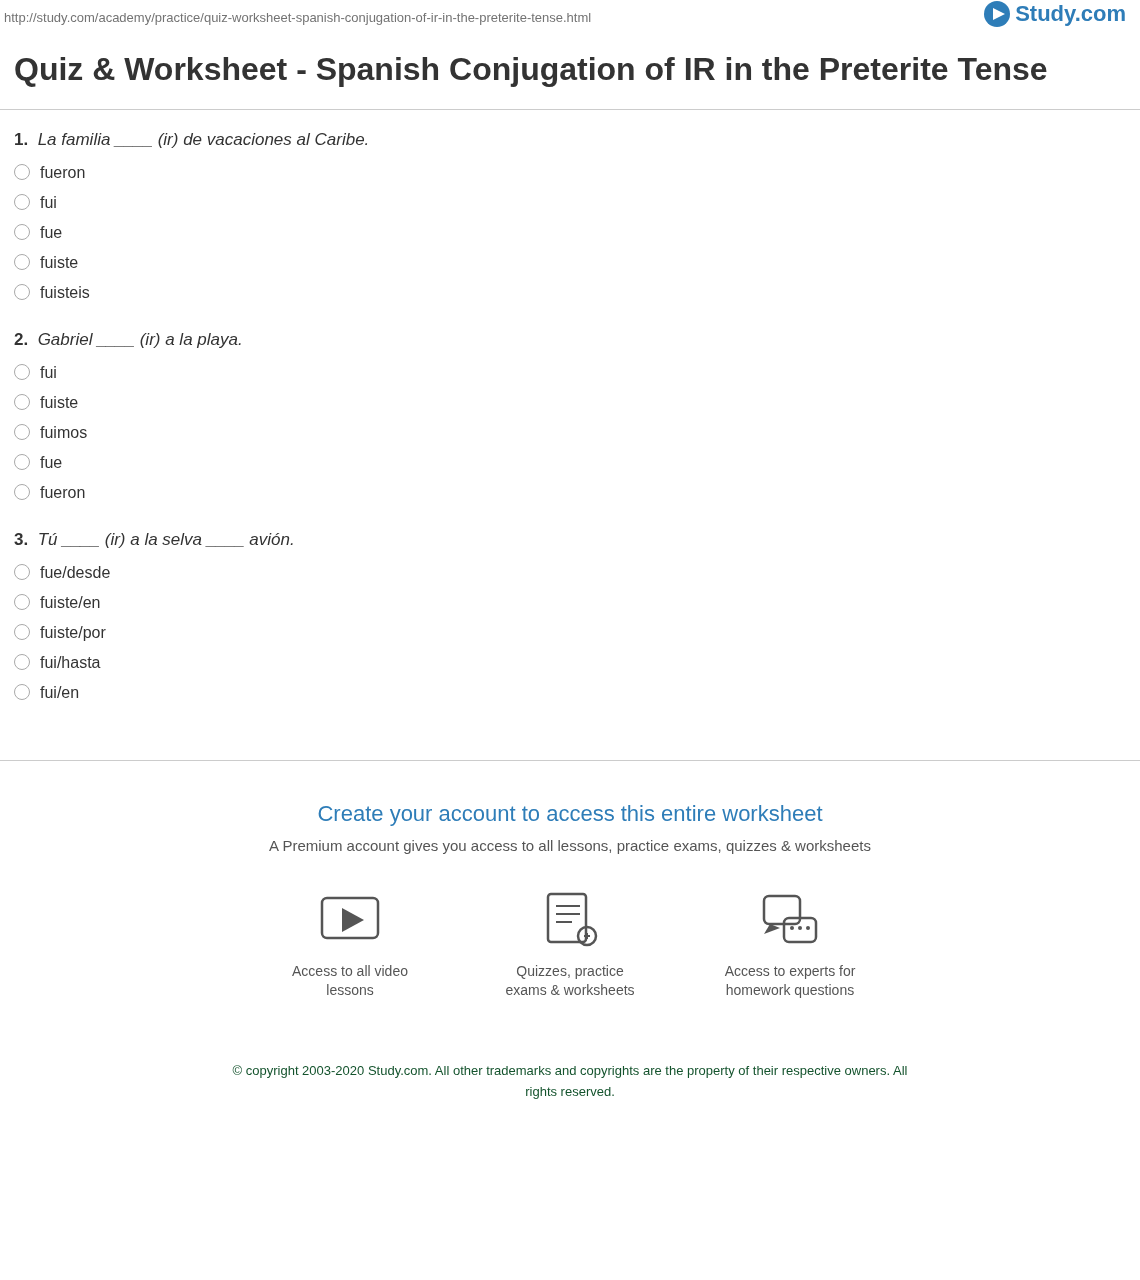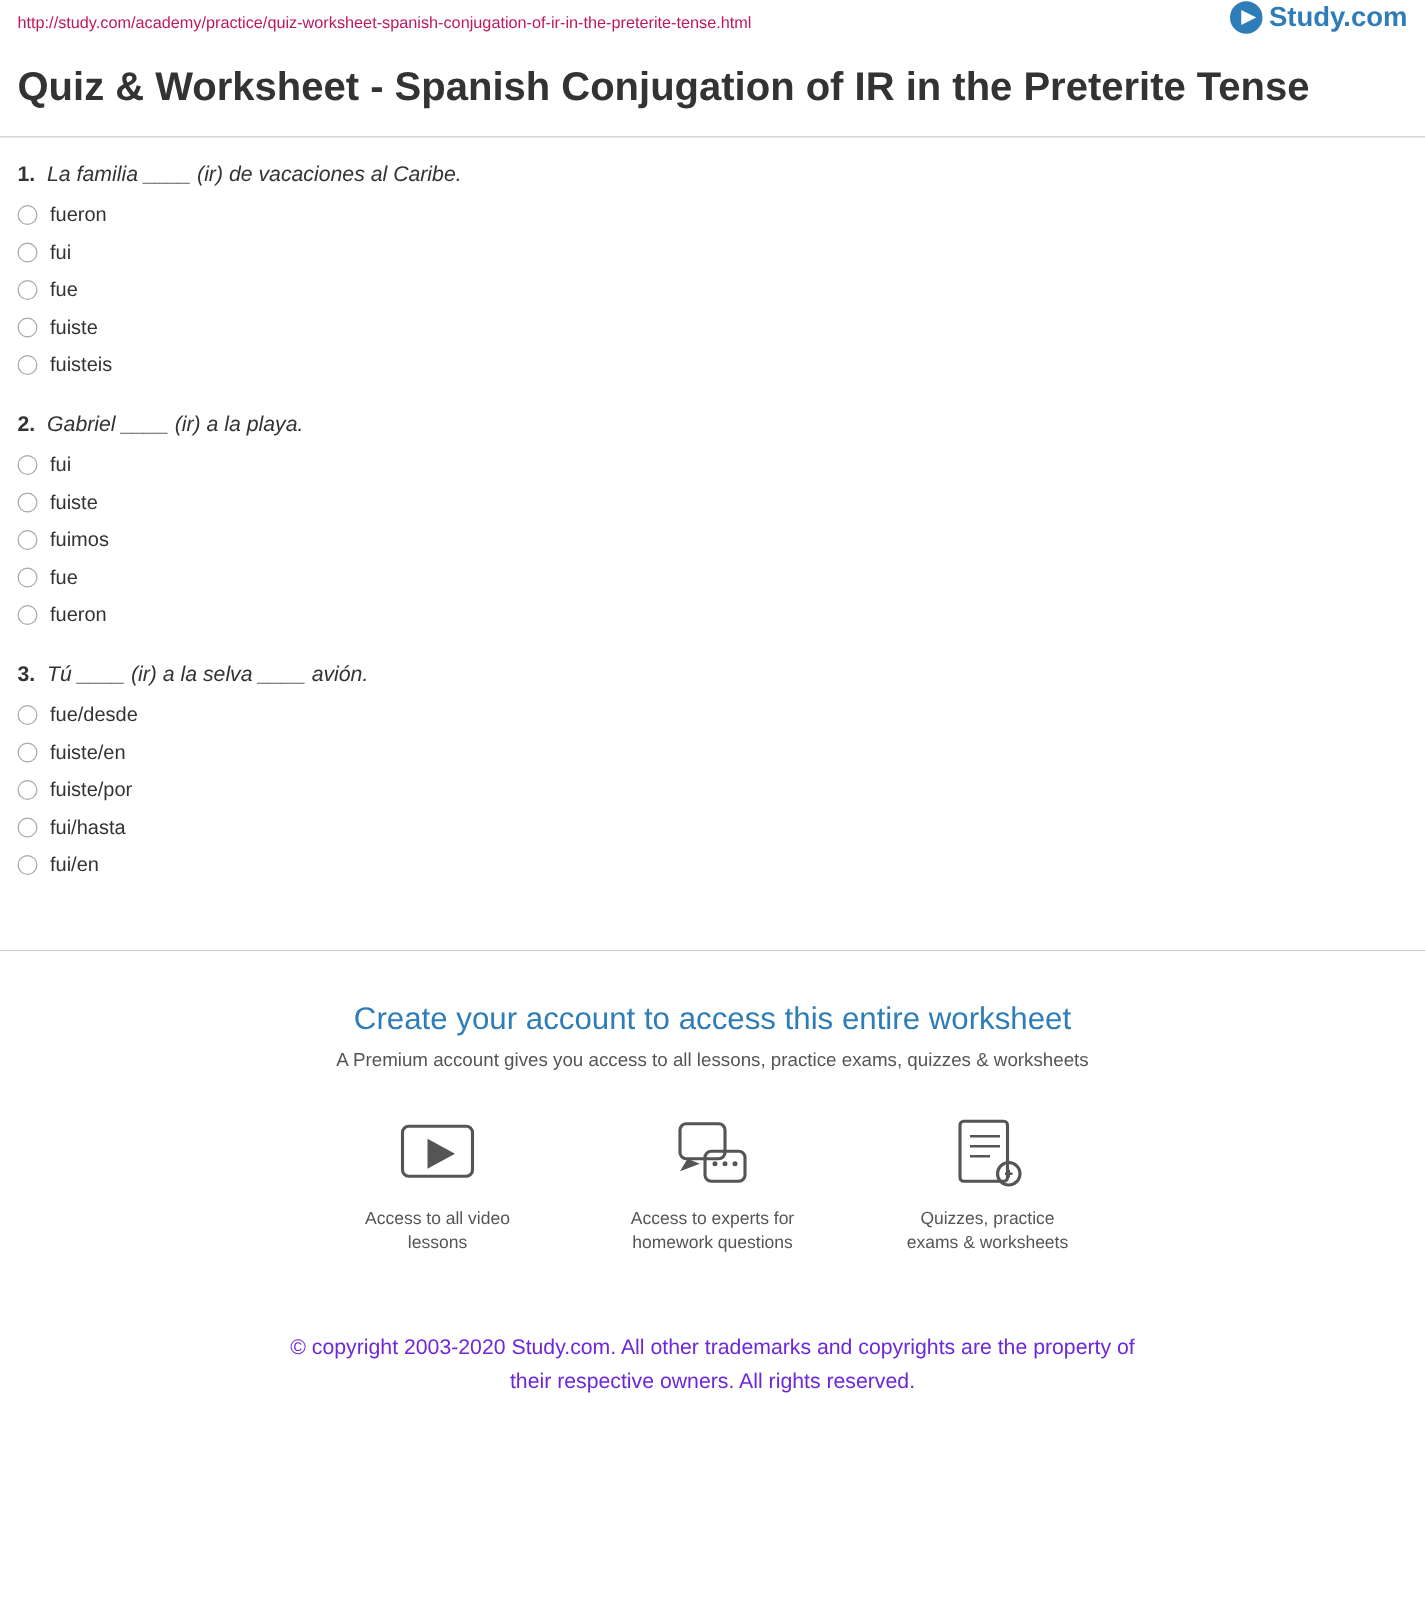--- a/index.html
+++ b/index.html
@@ -12,22 +12,22 @@
       font-family: Arial, sans-serif;
       font-size: 16px;
       color: #333;
       background: #fff;
       width: 1140px;
       min-height: 1280px;
     }
 
     .url-bar {
       font-size: 13px;
-      color: #be185d;
-      padding: 10px 14px 6px 14px;
+      color: #737373;
+      padding: 10px 14px 6px 4px;
     }
 
     .logo-area {
       position: absolute;
       top: 0;
       right: 14px;
       display: flex;
       align-items: center;
       gap: 4px;
     }
@@ -105,21 +105,21 @@
       margin: 10px 0 0 0;
     }
 
     .signup-section {
       background: #fff;
       text-align: center;
       padding: 40px 20px 30px 20px;
     }
 
     .signup-title {
-      font-size: 25px;
+      font-size: 22px;
       color: #2e7db8;
       font-weight: normal;
       margin-bottom: 10px;
     }
 
     .signup-subtitle {
       font-size: 15px;
       color: #555;
       margin-bottom: 36px;
     }
@@ -146,22 +146,22 @@
     }
 
     .feature-label {
       font-size: 14px;
       color: #555;
       text-align: center;
       line-height: 1.4;
     }
 
     .footer-text {
-      font-size: 17px;
-      color: #6d28d9;
+      font-size: 13px;
+      color: #14532d;
       text-align: center;
       line-height: 1.6;
       padding: 20px 200px;
     }
 
     .top-row {
       position: relative;
     }
   </style>
 </head>
@@ -278,45 +278,45 @@
 
   <div class="features-row">
 
     <div class="feature-item">
       <svg class="feature-icon-wrap" viewBox="0 0 60 60" xmlns="http://www.w3.org/2000/svg">
         <rect x="2" y="8" width="56" height="40" rx="5" ry="5" fill="none" stroke="#555" stroke-width="2.5"></rect>
         <polygon points="22,18 22,42 44,30" fill="#555"></polygon>
       </svg>
       <span class="feature-label">Access to all
 video lessons</span>
-    </div>
-
-    <div class="feature-item">
-      <svg class="feature-icon-wrap" viewBox="0 0 60 60" xmlns="http://www.w3.org/2000/svg">
-        <rect x="4" y="6" width="36" height="28" rx="5" ry="5" fill="none" stroke="#555" stroke-width="2.5"></rect>
-        <polygon points="10,34 4,44 20,38" fill="#555"></polygon>
-        <rect x="24" y="28" width="32" height="24" rx="5" ry="5" fill="none" stroke="#555" stroke-width="2.5"></rect>
-        <circle cx="32" cy="38" r="2" fill="#555"></circle>
-        <circle cx="40" cy="38" r="2" fill="#555"></circle>
-        <circle cx="48" cy="38" r="2" fill="#555"></circle>
-      </svg>
-      <span class="feature-label">Access to experts for
-homework questions</span>
     </div>
 
     <div class="feature-item">
       <svg class="feature-icon-wrap" viewBox="0 0 60 60" xmlns="http://www.w3.org/2000/svg">
         <rect x="8" y="4" width="38" height="48" rx="3" ry="3" fill="none" stroke="#555" stroke-width="2.5"></rect>
         <line x1="16" y1="16" x2="40" y2="16" stroke="#555" stroke-width="2"></line>
         <line x1="16" y1="24" x2="40" y2="24" stroke="#555" stroke-width="2"></line>
         <line x1="16" y1="32" x2="32" y2="32" stroke="#555" stroke-width="2"></line>
         <circle cx="47" cy="46" r="9" fill="none" stroke="#555" stroke-width="2.5"></circle>
         <line x1="44" y1="46" x2="50" y2="46" stroke="#555" stroke-width="2"></line>
         <line x1="47" y1="43" x2="47" y2="49" stroke="#555" stroke-width="2"></line>
       </svg>
       <span class="feature-label">Quizzes, practice exams
 &amp; worksheets</span>
     </div>
 
+    <div class="feature-item">
+      <svg class="feature-icon-wrap" viewBox="0 0 60 60" xmlns="http://www.w3.org/2000/svg">
+        <rect x="4" y="6" width="36" height="28" rx="5" ry="5" fill="none" stroke="#555" stroke-width="2.5"></rect>
+        <polygon points="10,34 4,44 20,38" fill="#555"></polygon>
+        <rect x="24" y="28" width="32" height="24" rx="5" ry="5" fill="none" stroke="#555" stroke-width="2.5"></rect>
+        <circle cx="32" cy="38" r="2" fill="#555"></circle>
+        <circle cx="40" cy="38" r="2" fill="#555"></circle>
+        <circle cx="48" cy="38" r="2" fill="#555"></circle>
+      </svg>
+      <span class="feature-label">Access to experts for
+homework questions</span>
+    </div>
+
   </div>
 
   <div class="footer-text">© copyright 2003-2020 Study.com. All other trademarks and copyrights are the property of their respective owners. All rights reserved.</div>
 </div>
 
 </body></html>

